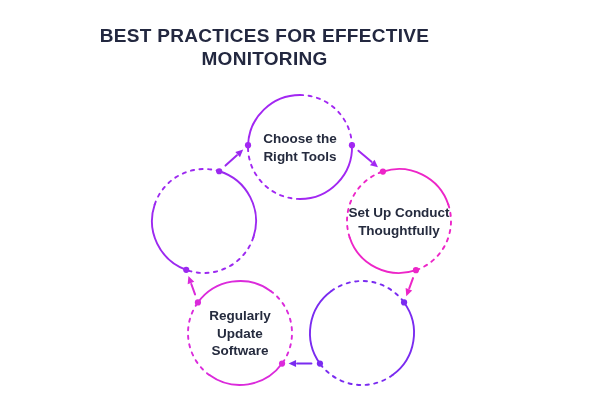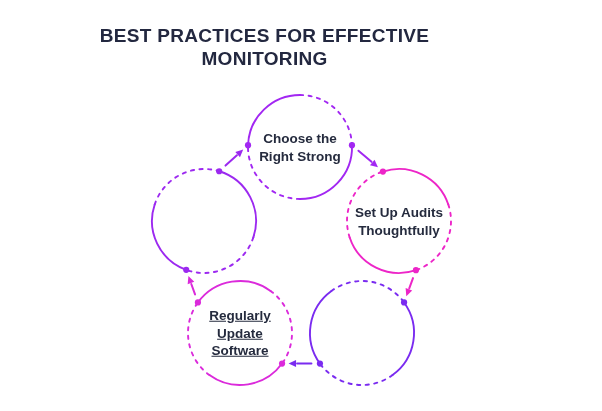--- a/index.html
+++ b/index.html
@@ -101,20 +101,20 @@
           <line x1="195.05" y1="294.44" x2="191.29" y2="283.98" stroke="#DB2ADB" stroke-width="2" stroke-linecap="round"></line>
           <path d="M 188.42 275.98 L 194.25 281.85 L 187.66 284.22 Z" fill="#DB2ADB"></path>
         </g>
         <g>
           <line x1="225.51" y1="165.57" x2="236.91" y2="155.25" stroke="#9C29F0" stroke-width="2" stroke-linecap="round"></line>
           <path d="M 243.21 149.55 L 240.00 157.17 L 235.30 151.98 Z" fill="#9C29F0"></path>
         </g>
       </svg>
 
     <div class="node-label" style="left: 300px; top: 147px;">Choose the
-Right Strong</div>
-    <div class="node-label" style="left: 399px; top: 221px;">Set Up Audits
+Right Tools</div>
+    <div class="node-label" style="left: 399px; top: 221px;">Set Up Conduct
 Thoughtfully</div>
-    <div class="node-label" style="left: 240px; top: 333px; text-decoration: underline;">Regularly
+    <div class="node-label" style="left: 240px; top: 333px;">Regularly
 Update
 Software</div>
   </div>
 </div>
 
 </body></html>

